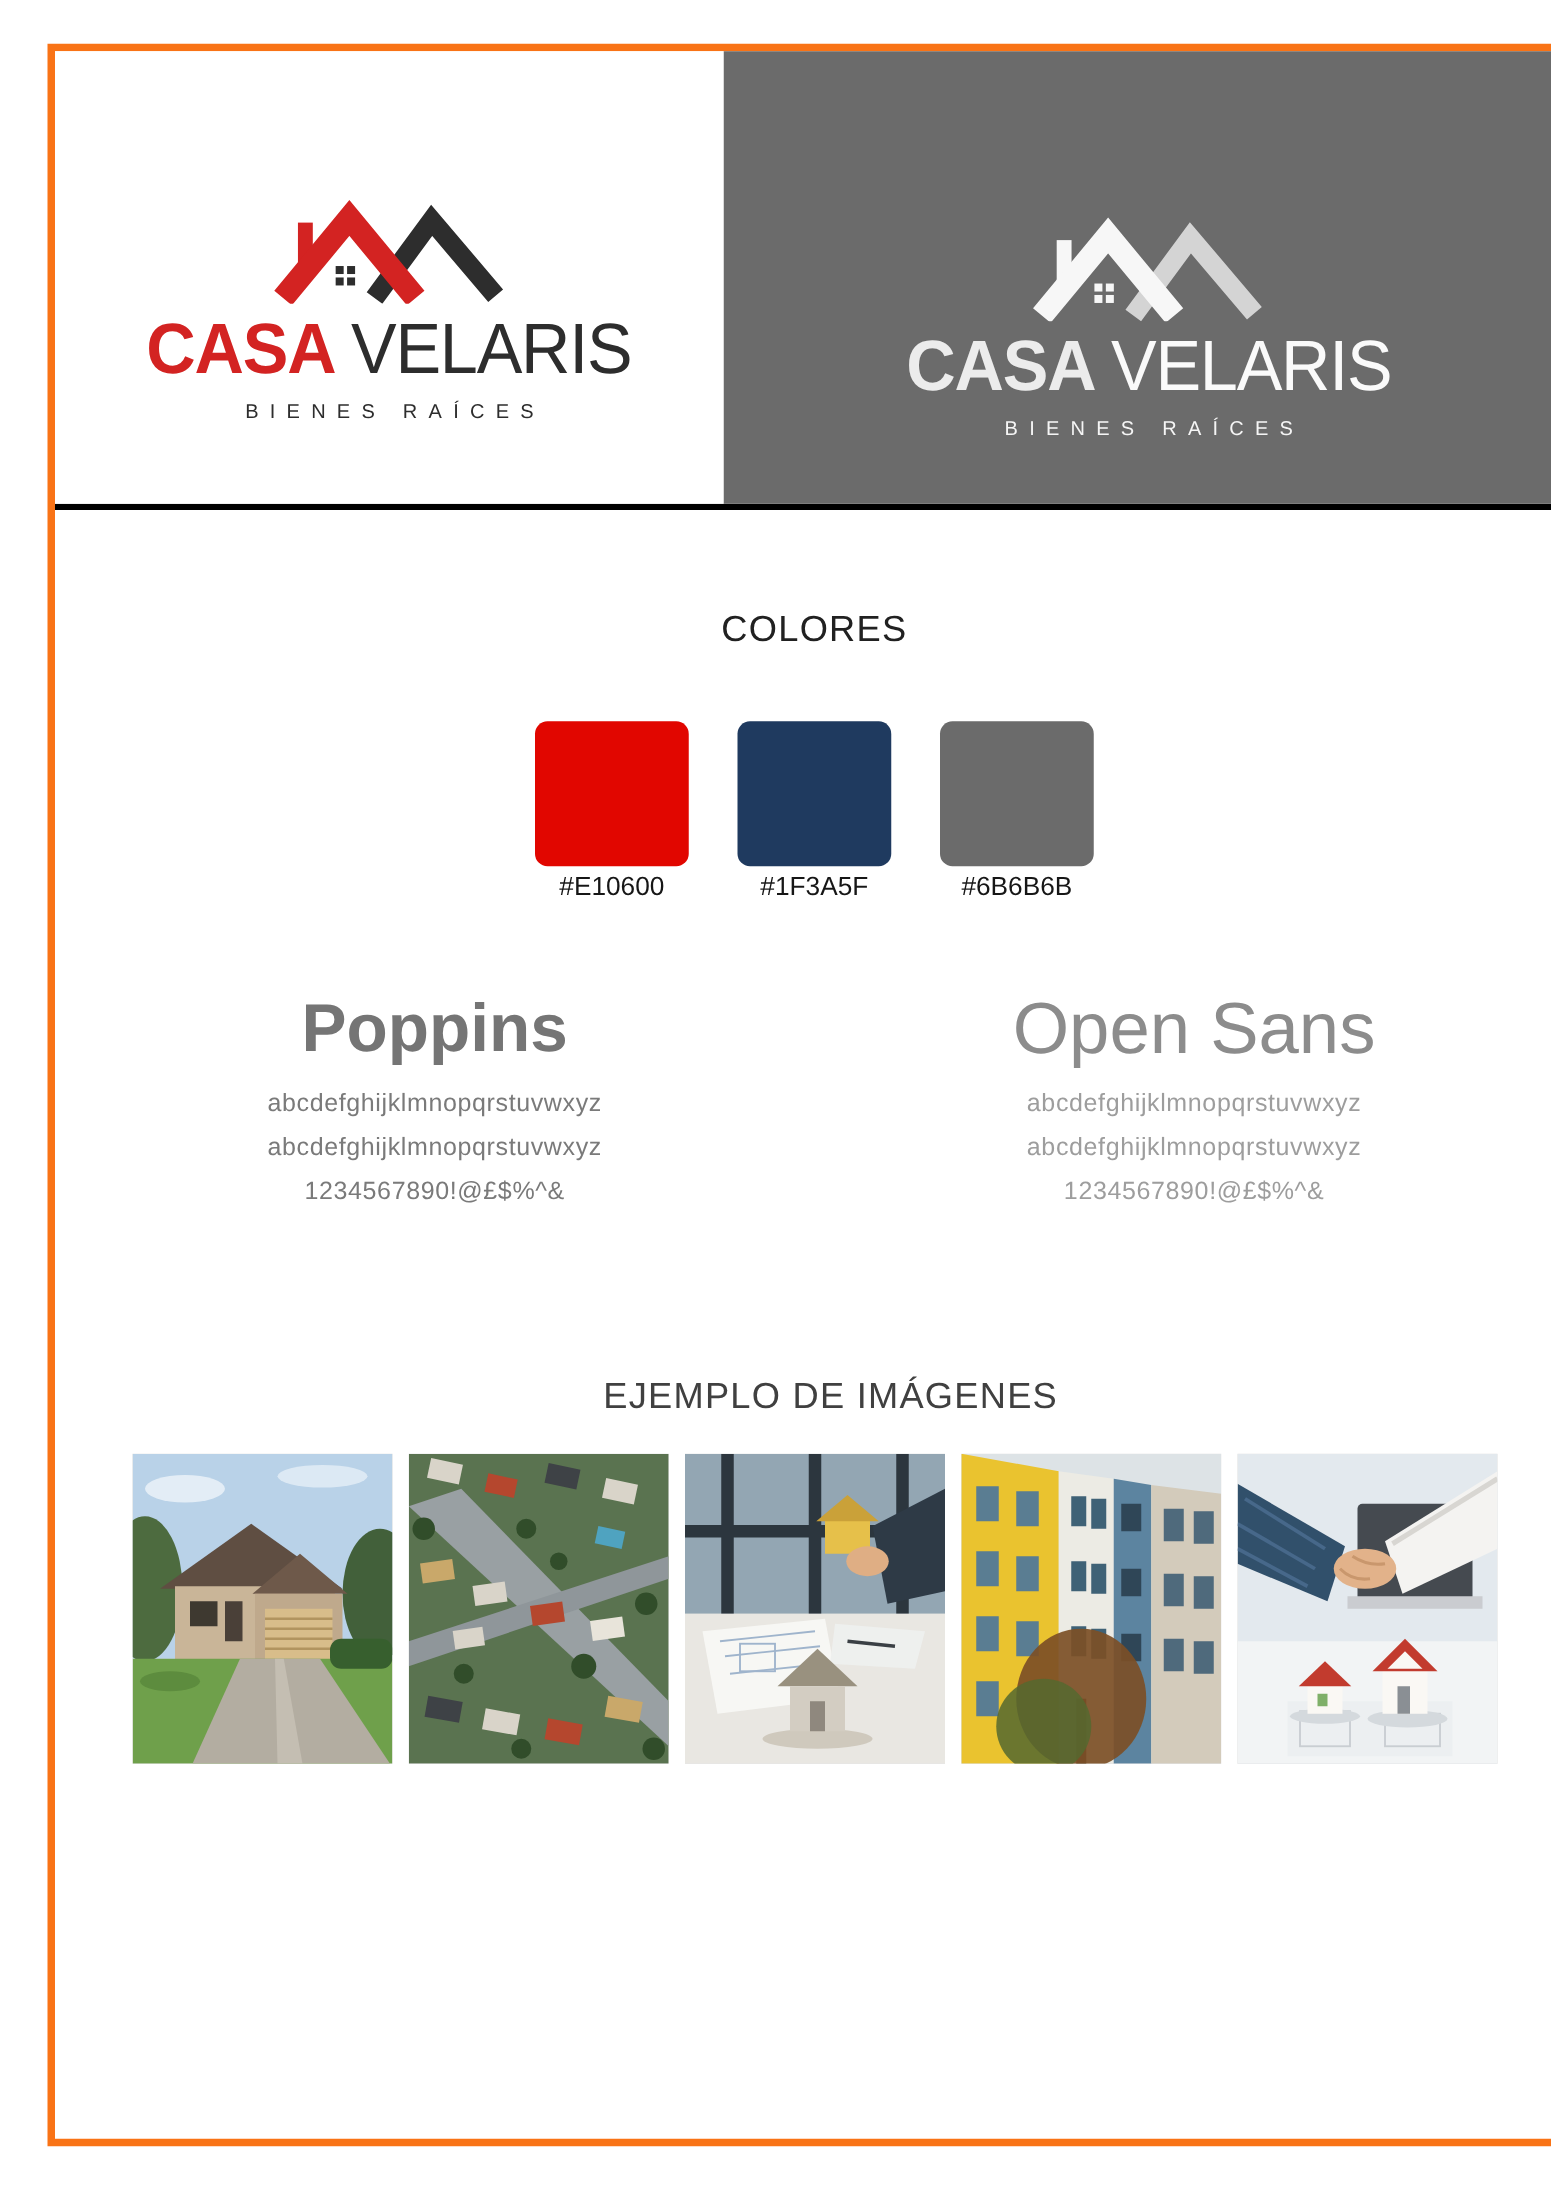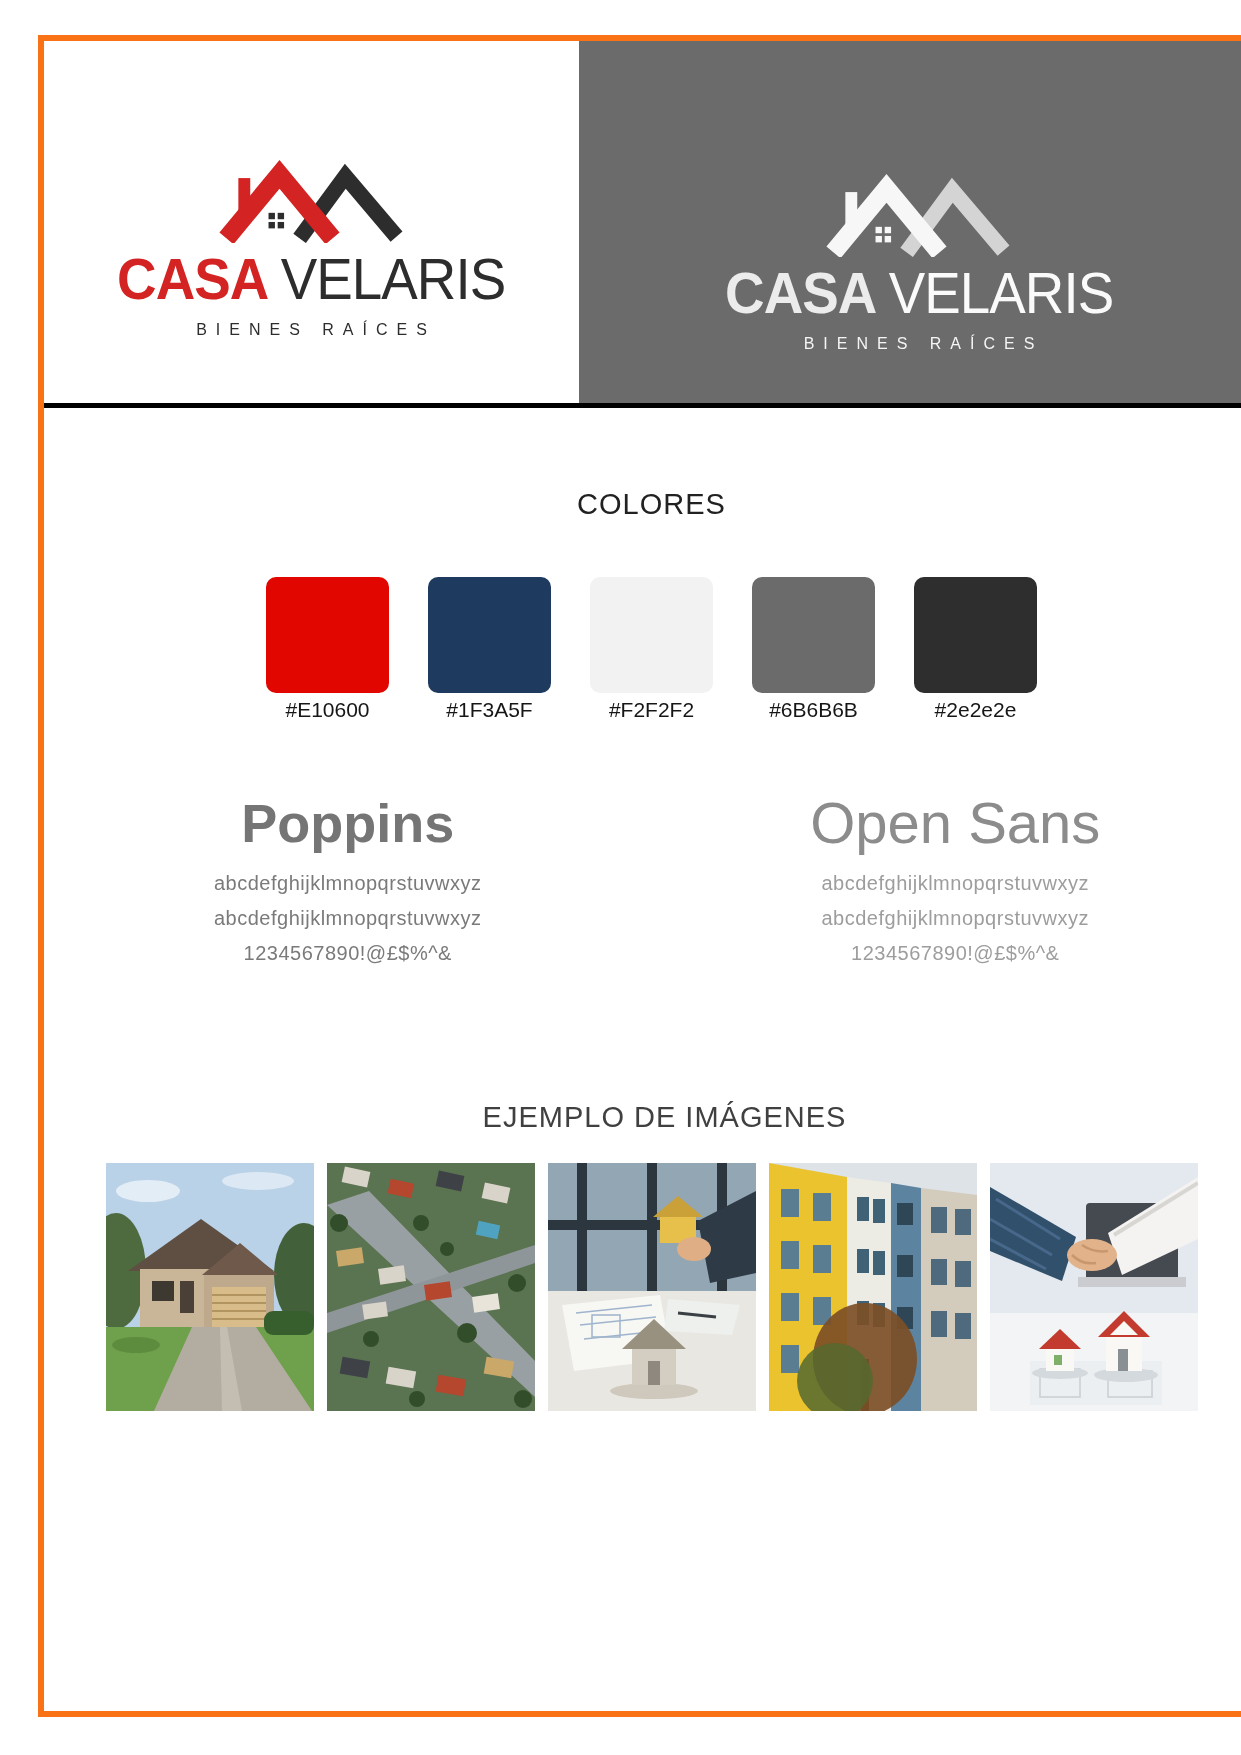--- a/index.html
+++ b/index.html
@@ -180,30 +180,22 @@
   <div class="swatch-row">
     <div class="swatch-item">
       <div class="swatch-chip" style="background: rgb(225, 6, 0);"></div>
       <div class="swatch-label">#E10600</div>
     </div>
     <div class="swatch-item">
       <div class="swatch-chip" style="background: rgb(31, 58, 95);"></div>
       <div class="swatch-label">#1F3A5F</div>
     </div>
     <div class="swatch-item">
-      <div class="swatch-chip" style="background: rgb(242, 242, 242);"></div>
-      <div class="swatch-label">#F2F2F2</div>
-    </div>
-    <div class="swatch-item">
       <div class="swatch-chip" style="background: rgb(107, 107, 107);"></div>
       <div class="swatch-label">#6B6B6B</div>
-    </div>
-    <div class="swatch-item">
-      <div class="swatch-chip" style="background: rgb(46, 46, 46);"></div>
-      <div class="swatch-label">#2e2e2e</div>
     </div>
   </div>
 
 
   <div class="spec-row">
     <div class="spec left">
       <div class="spec-name">Poppins</div>
       <div class="spec-line first">abcdefghijklmnopqrstuvwxyz</div>
       <div class="spec-line">abcdefghijklmnopqrstuvwxyz</div>
       <div class="spec-line">1234567890!@£$%^&amp;</div>

